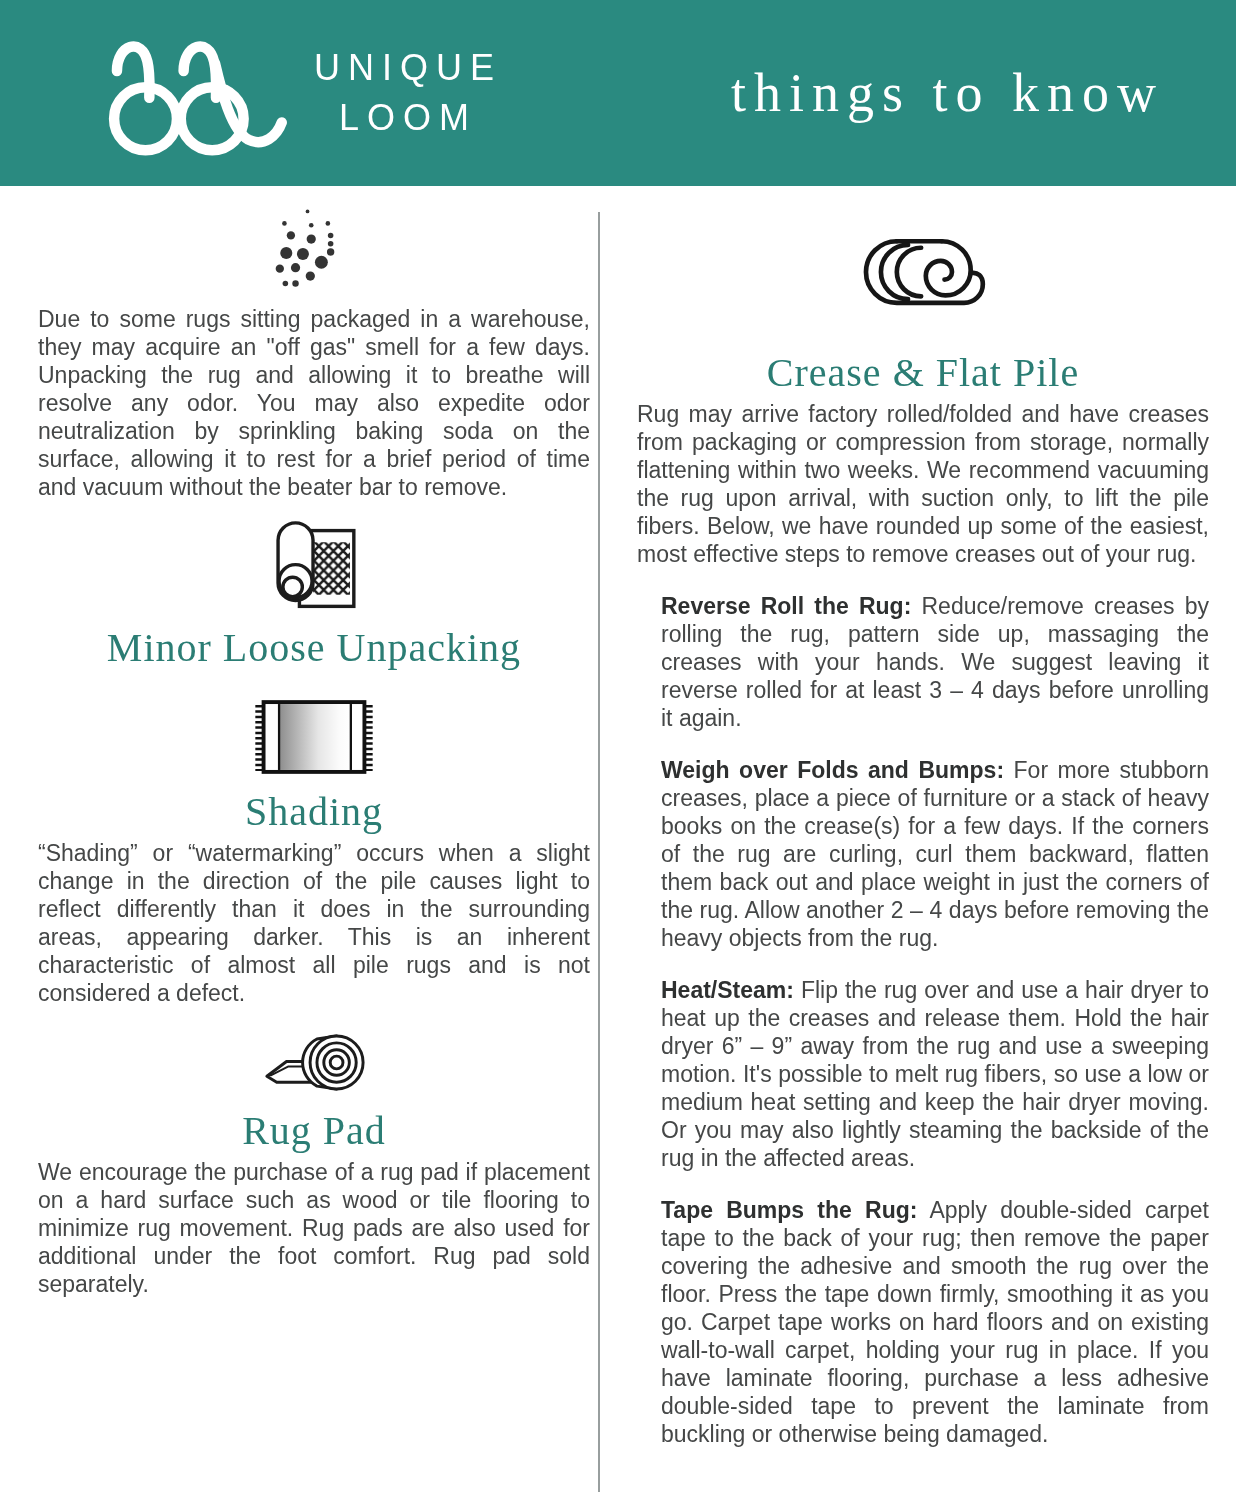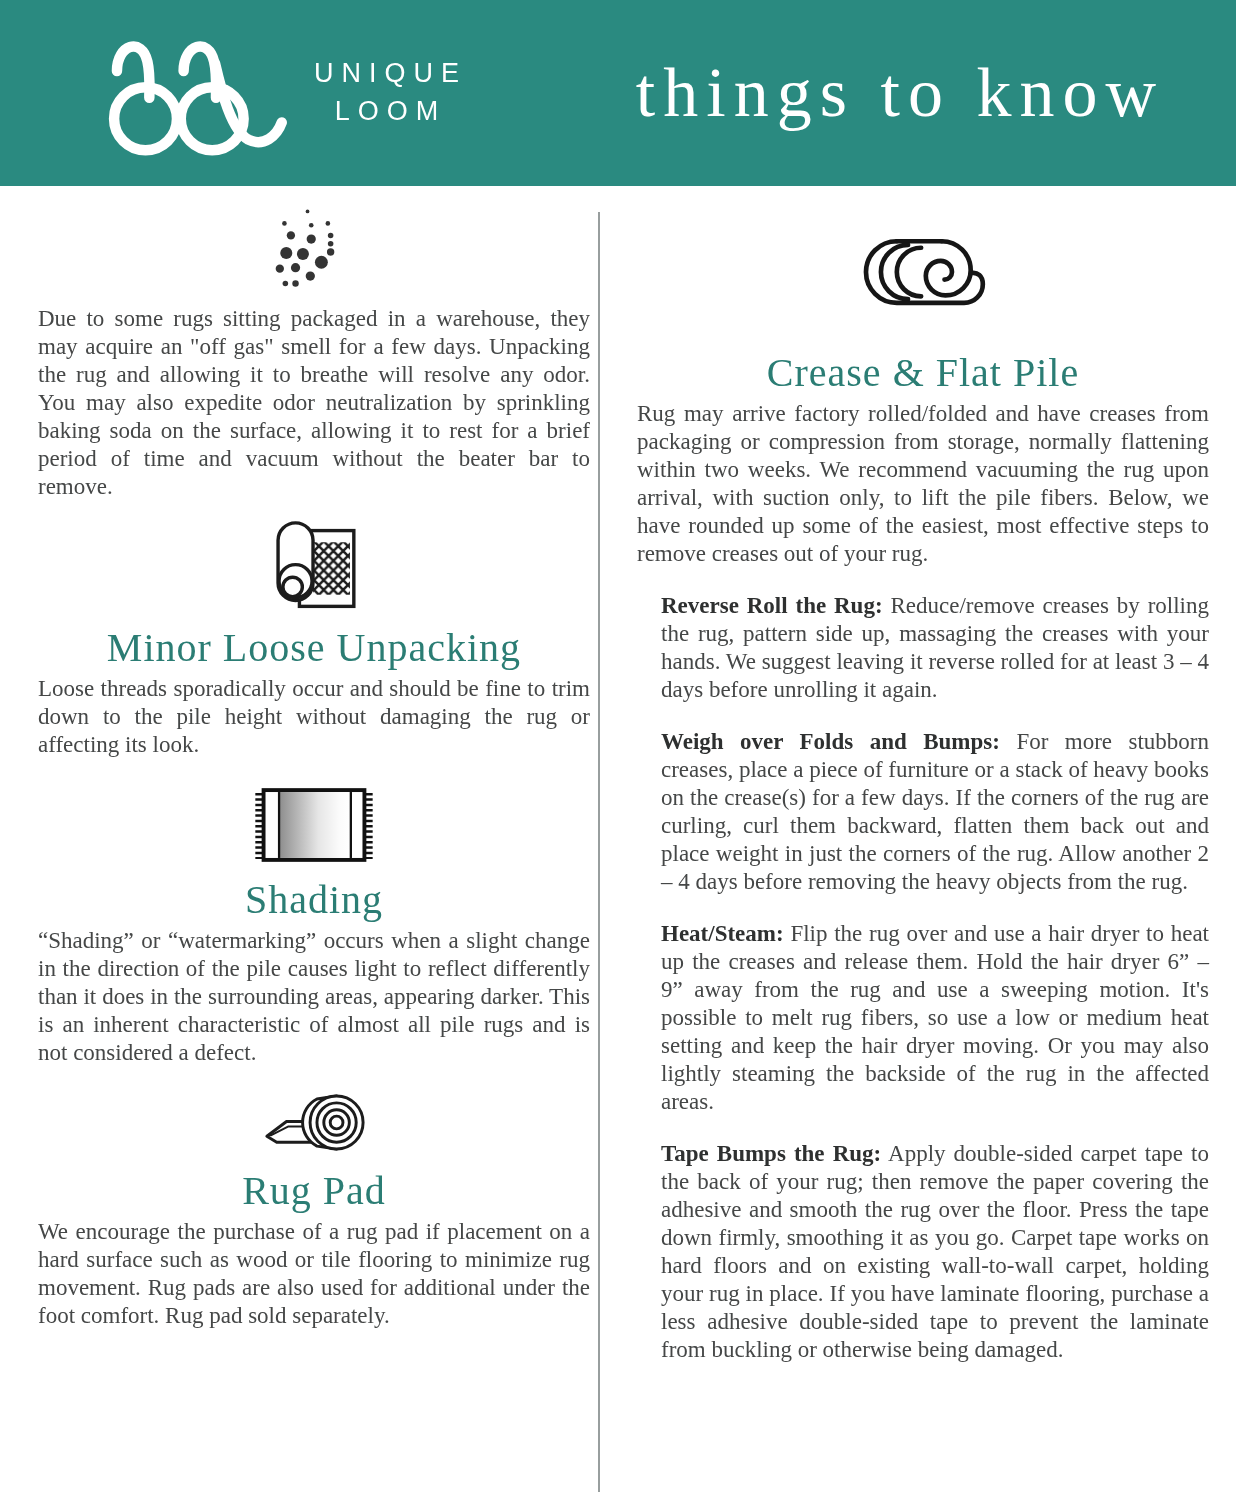--- a/index.html
+++ b/index.html
@@ -15,26 +15,26 @@
     height: 186px;
     background: #2A8A80;
     display: flex;
     align-items: center;
   }
   .brand { display: flex; align-items: center; margin-left: 96px; gap: 18px; }
   .logo-mark svg { display: block; }
   .brand-words {
     color: #fff;
     display: flex; flex-direction: column; align-items: center;
-    font-size: 27px; letter-spacing: 8px; line-height: 1.4; font-weight: 400;
+    font-size: 36px; letter-spacing: 8px; line-height: 1.4; font-weight: 400;
   }
   .page-title {
     font-family: "Liberation Serif", serif;
     color: #fff; font-weight: 400;
-    font-size: 70px; letter-spacing: 8px;
+    font-size: 54px; letter-spacing: 8px;
     margin-left: auto; margin-right: 72px;
     white-space: nowrap;
   }
 
   
   .content { position: relative; display: flex; height: 1314px; }
   .divider {
     position: absolute; left: 598px; top: 26px;
     width: 2px; height: 1280px; background: #989e9e;
   }
@@ -47,21 +47,20 @@
     font-family: "Liberation Serif", serif;
     color: #2B7D74; font-weight: 400;
     font-size: 40px; letter-spacing: 1px;
     line-height: 1.15;
   }
   .body-text {
     text-align: justify;
     font-size: 23px; line-height: 28px;
     color: #454747;
     margin-top: 4px;
-    font-family: Liberation Serif, serif;
   }
   .tip { margin-top: 24px; margin-left: 24px; }
   .tip strong { color: #2e3030; font-weight: 700; }
 
   
   .mt-odor   { margin-top: 18px; }
   .mt-thread { margin-top: 16px; }
   .mt-pad    { margin-top: 24px; }
   .mt-shade  { margin-top: 26px; }
   .mt-crease { margin-top: 44px; }
@@ -130,21 +129,20 @@
             </pattern>
           </defs>
           <rect x="30" y="14" width="56" height="78" fill="#fff" stroke-width="3.5"></rect>
           <rect x="44" y="26" width="38" height="54" fill="url(#xh)" stroke="none"></rect>
           <rect x="8" y="6" width="36" height="80" rx="18" fill="#fff" stroke-width="3.5"></rect>
           <circle cx="26" cy="66" r="17" fill="#fff" stroke-width="3.5"></circle>
           <circle cx="23" cy="72" r="10" fill="#fff" stroke-width="3.5"></circle>
         </svg>
       </div>
       <h2 class="sec-heading h-gap-sm">Minor Loose Unpacking</h2>
-      <p class="body-text">Loose threads sporadically occur and should be fine to trim down to the pile height without damaging the rug or affecting its look.</p>
     </div>
 
     <div class="section">
       <div class="icon-row mt-shade">
         <svg width="128" height="80" viewBox="0 0 132 82">
           <defs>
             <linearGradient id="shade" x1="0" y1="0" x2="1" y2="0">
               <stop offset="0" stop-color="#8f8f8f"></stop>
               <stop offset="0.55" stop-color="#e6e6e6"></stop>
               <stop offset="0.85" stop-color="#fbfbfb"></stop>

